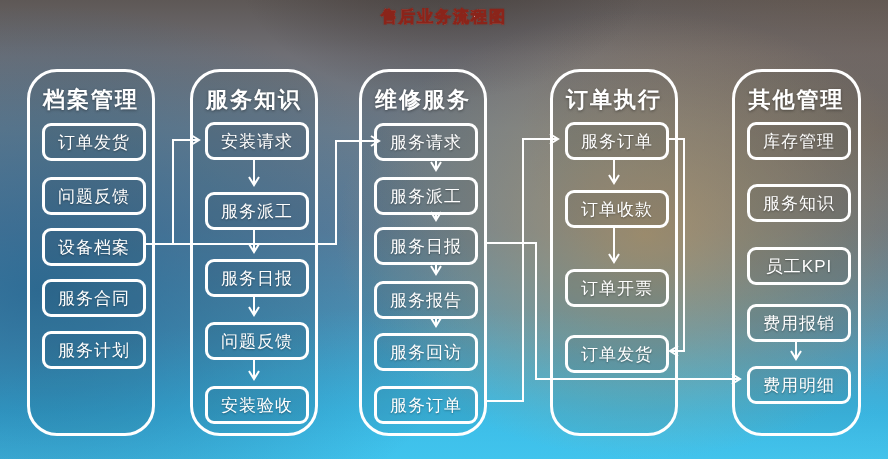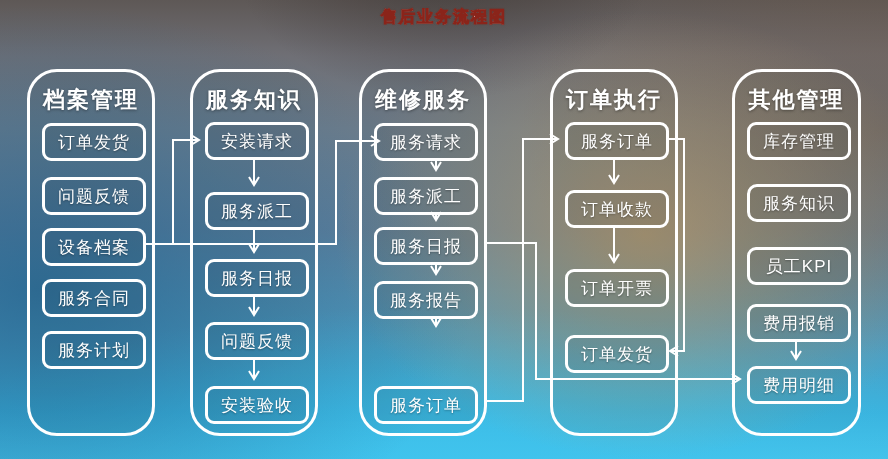--- a/index.html
+++ b/index.html
@@ -63,20 +63,21 @@
     <div class="node" style="top:250px;">问题反馈</div>
     <div class="node" style="top:314px;">安装验收</div>
   </section>
 
   <section class="col" style="left:359px;">
     <div class="col-header">维修服务</div>
     <div class="node" style="top:51px;">服务请求</div>
     <div class="node" style="top:105px;">服务派工</div>
     <div class="node" style="top:155px;">服务日报</div>
     <div class="node" style="top:209px;">服务报告</div>
+    <div class="node" style="top:261px;">服务回访</div>
     <div class="node" style="top:314px;">服务订单</div>
   </section>
 
   <section class="col" style="left:550px;">
     <div class="col-header">订单执行</div>
     <div class="node" style="top:50px;">服务订单</div>
     <div class="node" style="top:118px;">订单收款</div>
     <div class="node" style="top:197px;">订单开票</div>
     <div class="node" style="top:263px;">订单发货</div>
   </section>

